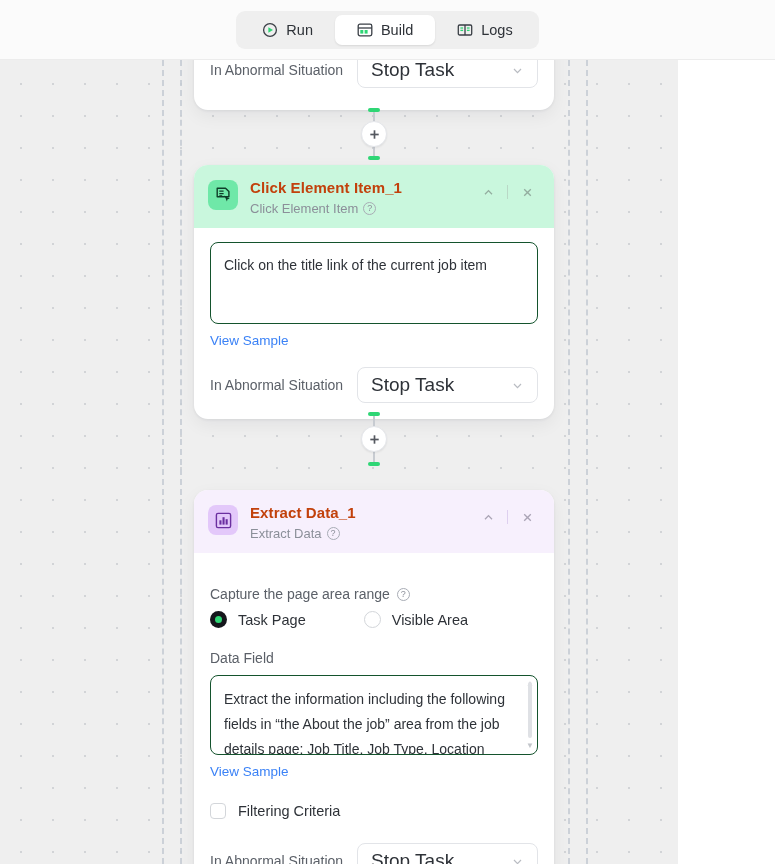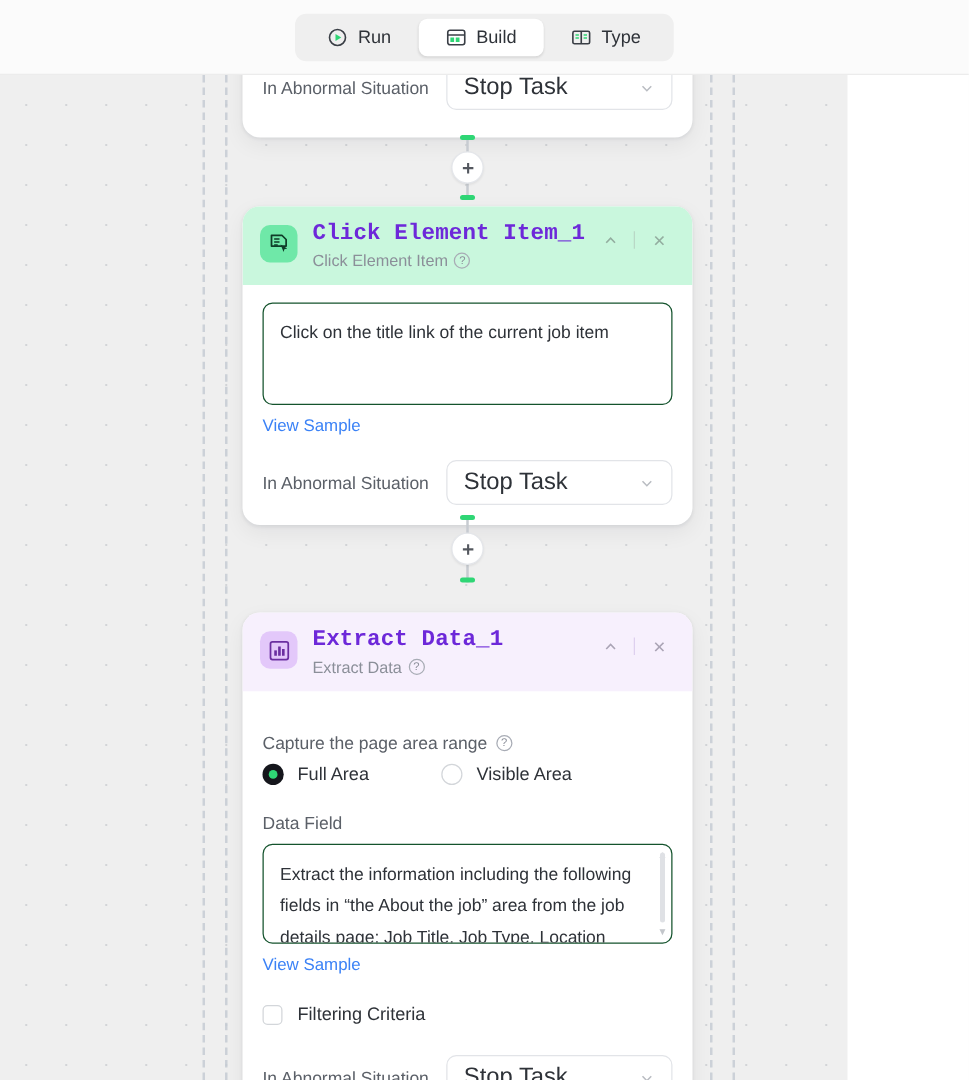--- a/index.html
+++ b/index.html
@@ -97,26 +97,25 @@
     align-items: center;
     justify-content: center;
     flex: 0 0 auto;
     margin-top: 2px;
   }
   .node-icon.green { background: #6fe8a8; }
   .node-icon.purple { background: #e3c8fa; }
 
   .head-text { margin-left: 12px; flex: 1 1 auto; min-width: 0; }
   .node-title {
-    font-size: 18px;
+    font-size: 15px;
     font-weight: bold;
-    color: #6d28d9;
+    color: #c2410c;
     line-height: 19px;
     letter-spacing: .1px;
-    font-family: Liberation Mono, monospace;
   }
   .node-sub {
     margin-top: 3px;
     font-size: 13px;
     color: #8b8f99;
     line-height: 17px;
     display: flex;
     align-items: center;
     gap: 5px;
   }
@@ -352,21 +351,21 @@
       <span class="ticon">
         <svg width="16" height="16" viewBox="0 0 16 16">
           <rect x="1.3" y="3" width="13.4" height="10" rx="1.3" fill="none" stroke="#3a3f46" stroke-width="1.3"></rect>
           <line x1="8" y1="3" x2="8" y2="13" stroke="#3a3f46" stroke-width="1.3"></line>
           <line x1="3.4" y1="6" x2="6.1" y2="6" stroke="#2fd675" stroke-width="1.3"></line>
           <line x1="3.4" y1="8.4" x2="6.1" y2="8.4" stroke="#2fd675" stroke-width="1.3"></line>
           <line x1="9.9" y1="6" x2="12.6" y2="6" stroke="#2fd675" stroke-width="1.3"></line>
           <line x1="9.9" y1="8.4" x2="12.6" y2="8.4" stroke="#2fd675" stroke-width="1.3"></line>
         </svg>
       </span>
-      <span>Type</span>
+      <span>Logs</span>
     </div>
 
   </div>
 </div>
 
 <div id="canvas">
 
   <div class="guide" style="left:162px"></div>
   <div class="guide" style="left:180px"></div>
   <div class="guide" style="left:568px"></div>
@@ -502,21 +501,21 @@
     <div class="card-body" style="padding-top:33px;">
 
       <div class="field-label">
         <span>Capture the page area range</span>
         <span class="help-dot">?</span>
       </div>
 
       <div class="radio-row">
         <div class="radio-opt">
           <span class="radio on"></span>
-          <span>Full Area</span>
+          <span>Task Page</span>
         </div>
         <div class="radio-opt">
           <span class="radio"></span>
           <span>Visible Area</span>
         </div>
       </div>
 
       <div class="field-label" style="margin-top:22px;">
         <span>Data Field</span>
       </div>

